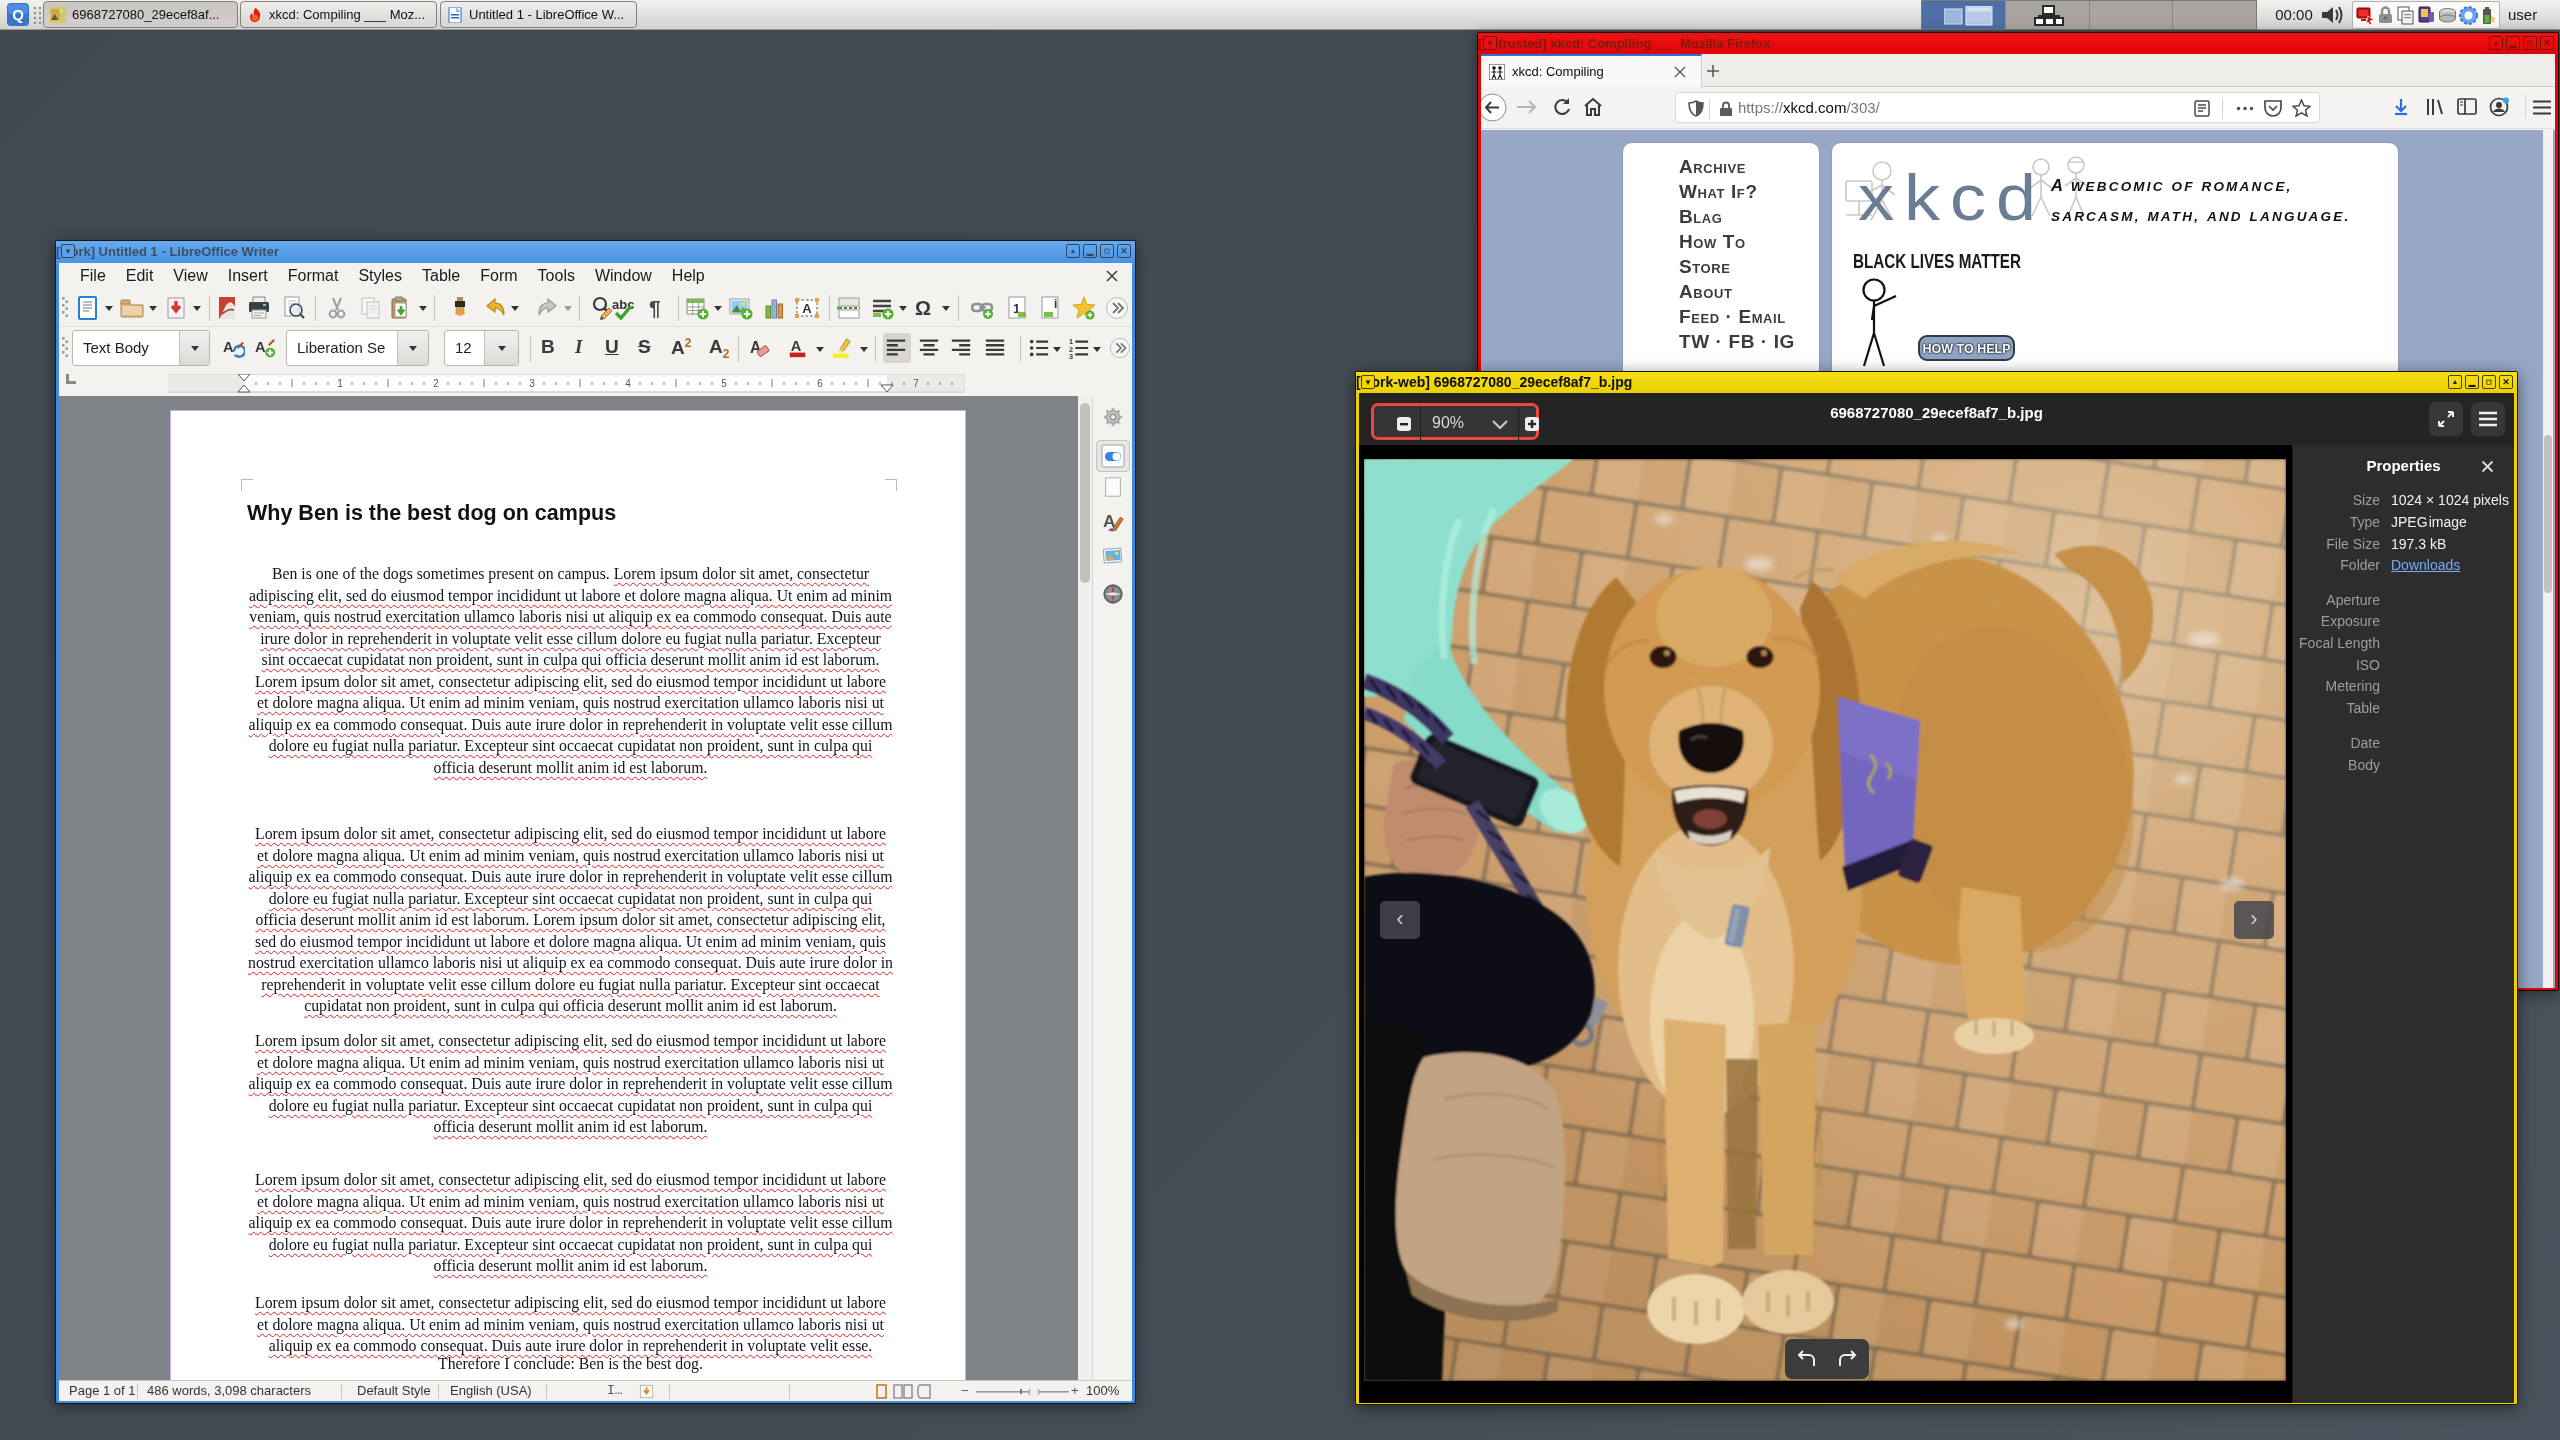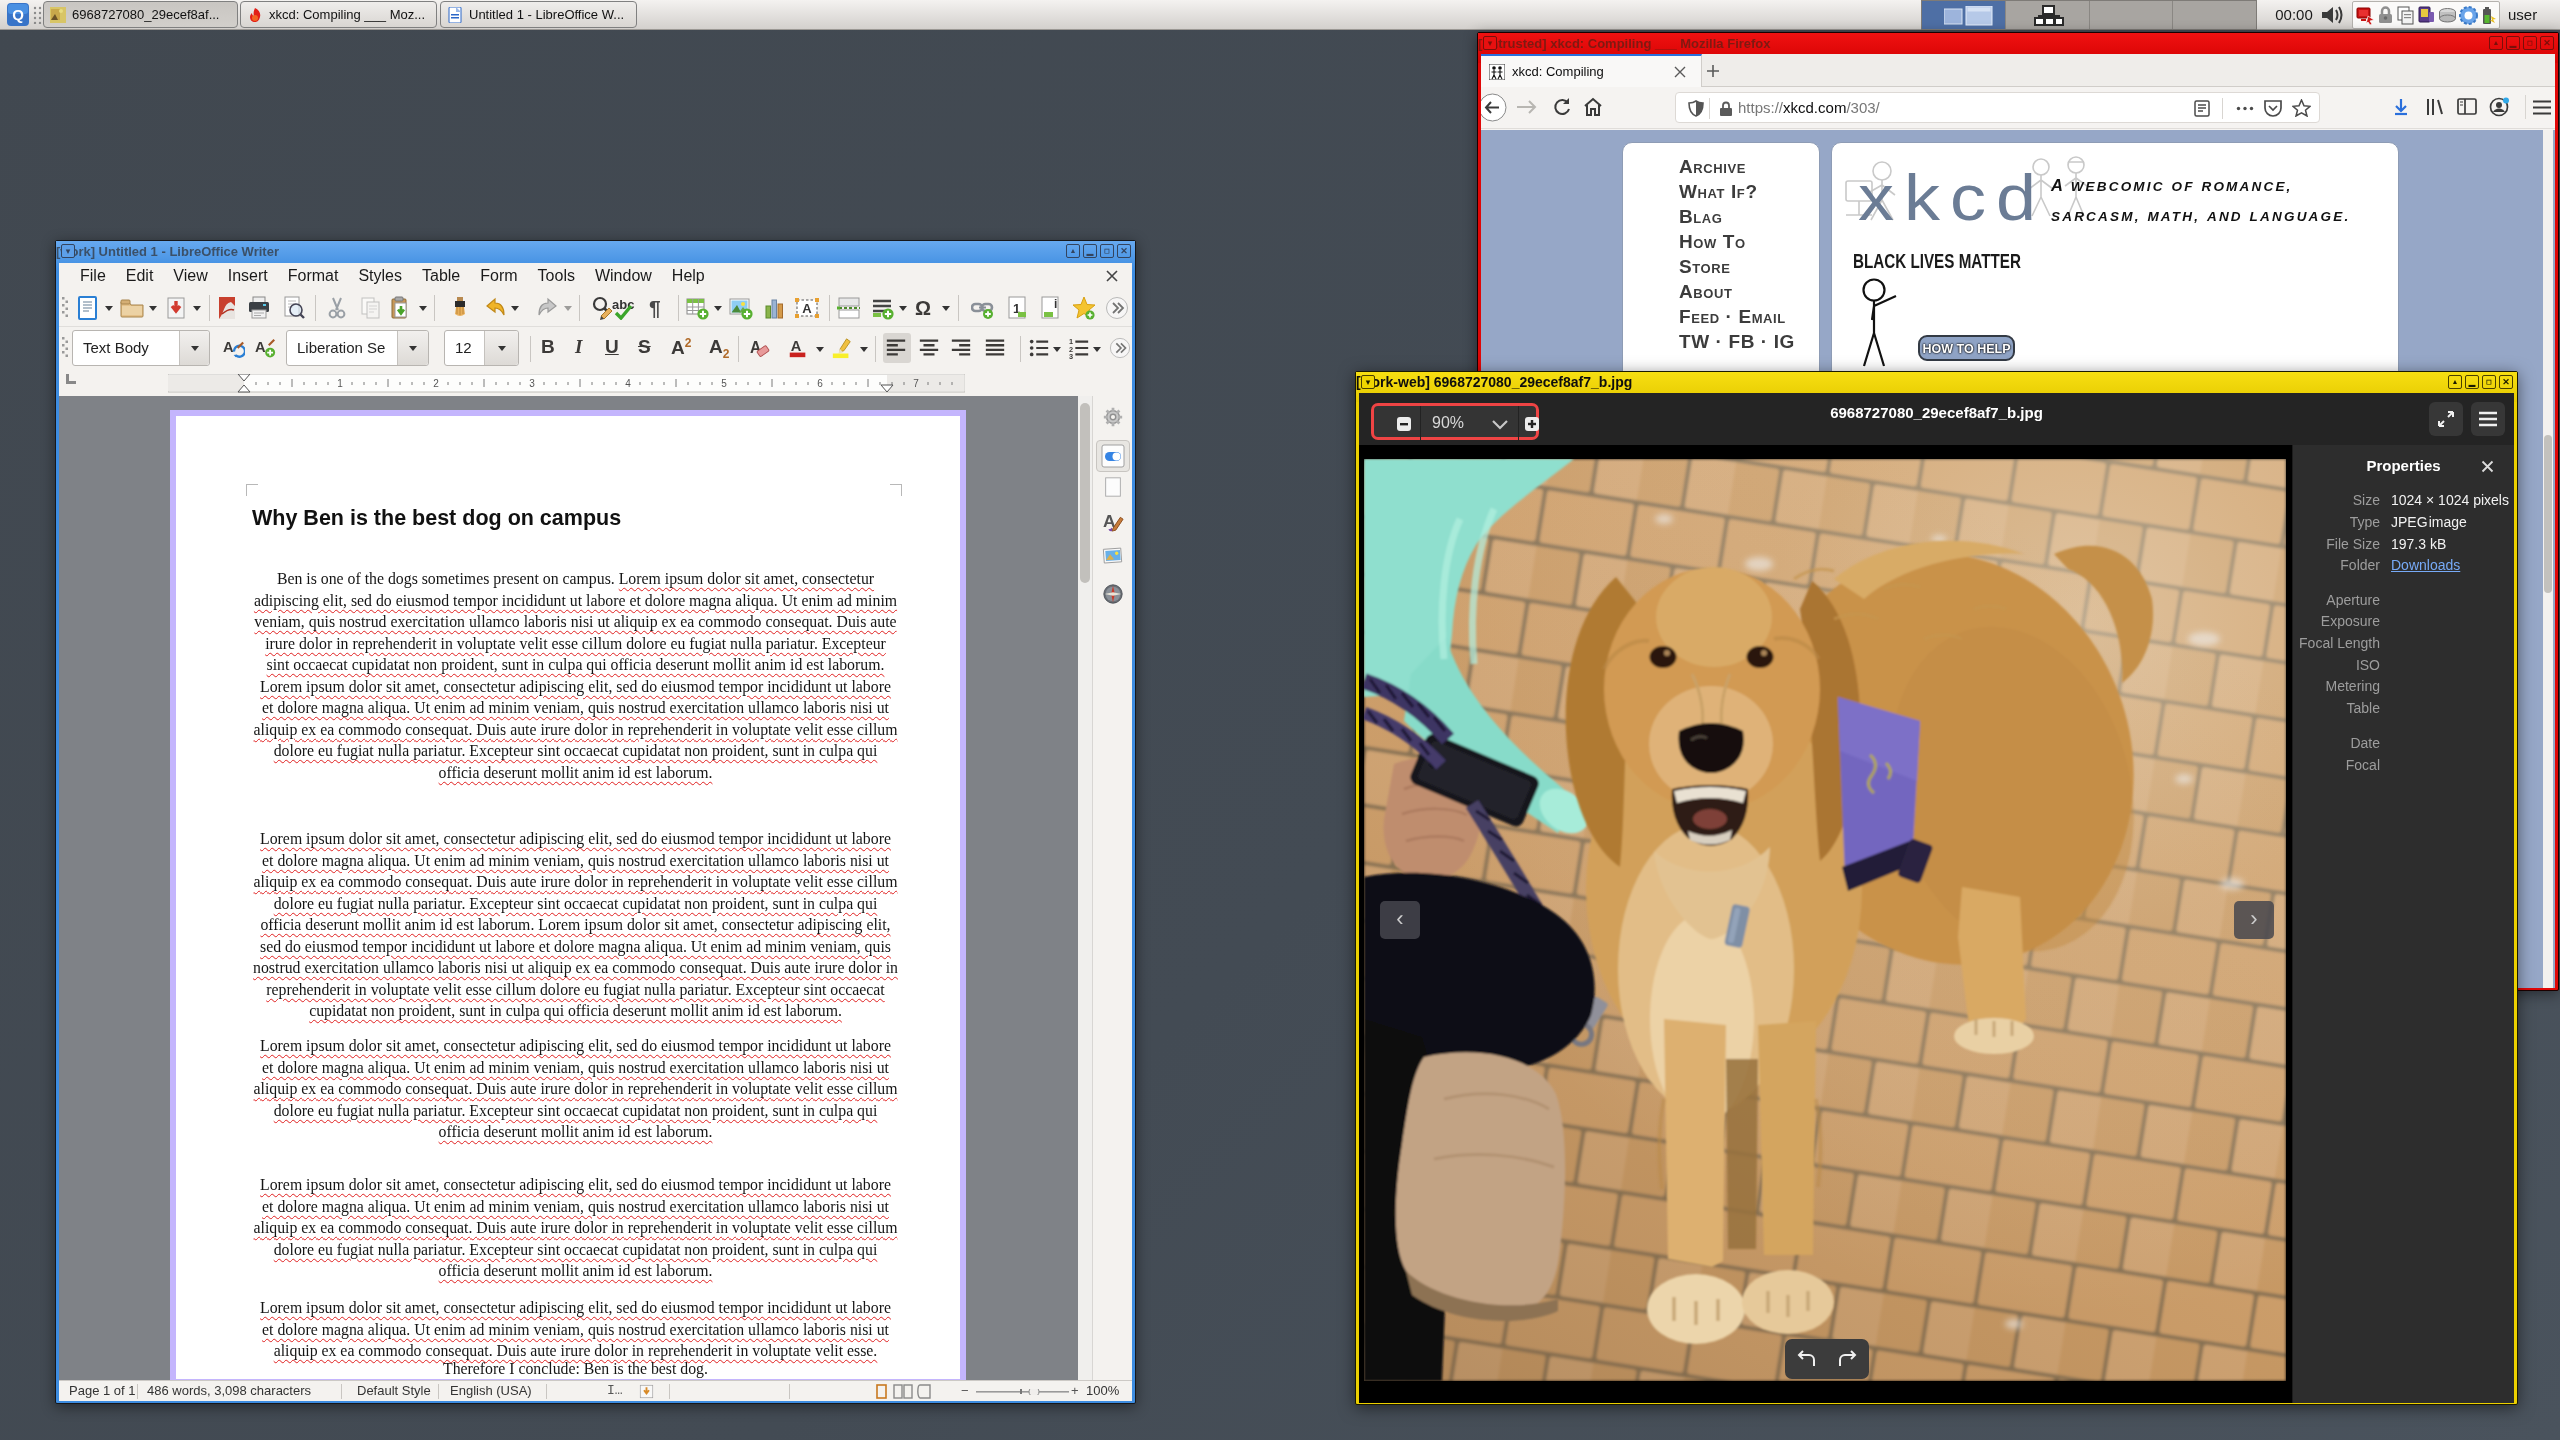--- a/index.html
+++ b/index.html
@@ -36,21 +36,21 @@
 .sep2{position:absolute;top:9px;width:1px;height:26px;background:#c9c6c2}
 .dd{position:absolute;width:0;height:0;border-left:4px solid transparent;border-right:4px solid transparent;border-top:5px solid #333}
 .ic24{position:absolute;width:24px;height:24px;top:7px}
 .ic20{position:absolute;width:22px;height:22px;top:10px}
 .tglyph{position:absolute;font-weight:bold;color:#3c3a38}
 .combo{position:absolute;top:3px;height:36px;background:#fff;border:1px solid #b8b5b1;border-radius:3px;font-size:15px;color:#222}
 .combo span{position:absolute;left:10px;top:8px;white-space:nowrap}
 .cbtn{position:absolute;right:0;top:0;height:34px;background:linear-gradient(#f2f0ee,#dddad6);border-left:1px solid #c5c2be;border-radius:0 3px 3px 0}
 #loruler{position:absolute;left:0;top:107px;width:100%;height:26px}
 #lowork{position:absolute;left:0;top:133px;width:1019px;height:984px;background:#7f8287;overflow:hidden}
-#lopage{position:absolute;left:111px;top:14px;width:796px;height:975px;background:#fff;border:6px solid #c4b5fd}
+#lopage{position:absolute;left:111px;top:14px;width:796px;height:975px;background:#fff;border:1px solid #c4b5fd}
 #losb{position:absolute;left:1019px;top:133px;width:14px;height:984px;background:#f0efed}
 #losidebar{position:absolute;left:1033px;top:133px;width:40px;height:984px;background:#f4f2ef;border-left:1px solid #d8d6d3}
 #lostatus{position:absolute;left:0;top:1117px;width:100%;height:21px;background:#f4f2ef;border-top:1px solid #ccc9c5;font-size:13px;color:#333;line-height:20px}
 #lostatus .st{position:absolute;top:0}
 .ssep{position:absolute;top:3px;width:1px;height:15px;background:#c9c6c2}
 
 #dochead{position:absolute;left:76px;top:90px;font-size:21.5px;font-weight:bold;color:#111;font-family:"Liberation Sans",sans-serif}
 .dpar{position:absolute;left:77px;width:645px;font-family:"Liberation Serif",serif;font-size:15.8px;line-height:21.55px;color:#151515;text-align:center}
 .sq{text-decoration:underline wavy #e02020 1px;text-underline-offset:3px}
 
@@ -1082,17 +1082,17 @@
       <div class="prow" style="top:233px">
           <span class="plab" style="left:-3px">Metering</span>
         </div>
       <div class="prow" style="top:255px">
           <span class="plab" style="left:-3px">Table</span>
         </div>
       <div class="prow" style="top:290px">
           <span class="plab" style="left:-3px">Date</span>
         </div>
       <div class="prow" style="top:312px">
-          <span class="plab" style="left:-3px">Focal</span>
+          <span class="plab" style="left:-3px">Body</span>
         </div>
     </div>
   </div>
 </div>
 
 </body></html>

